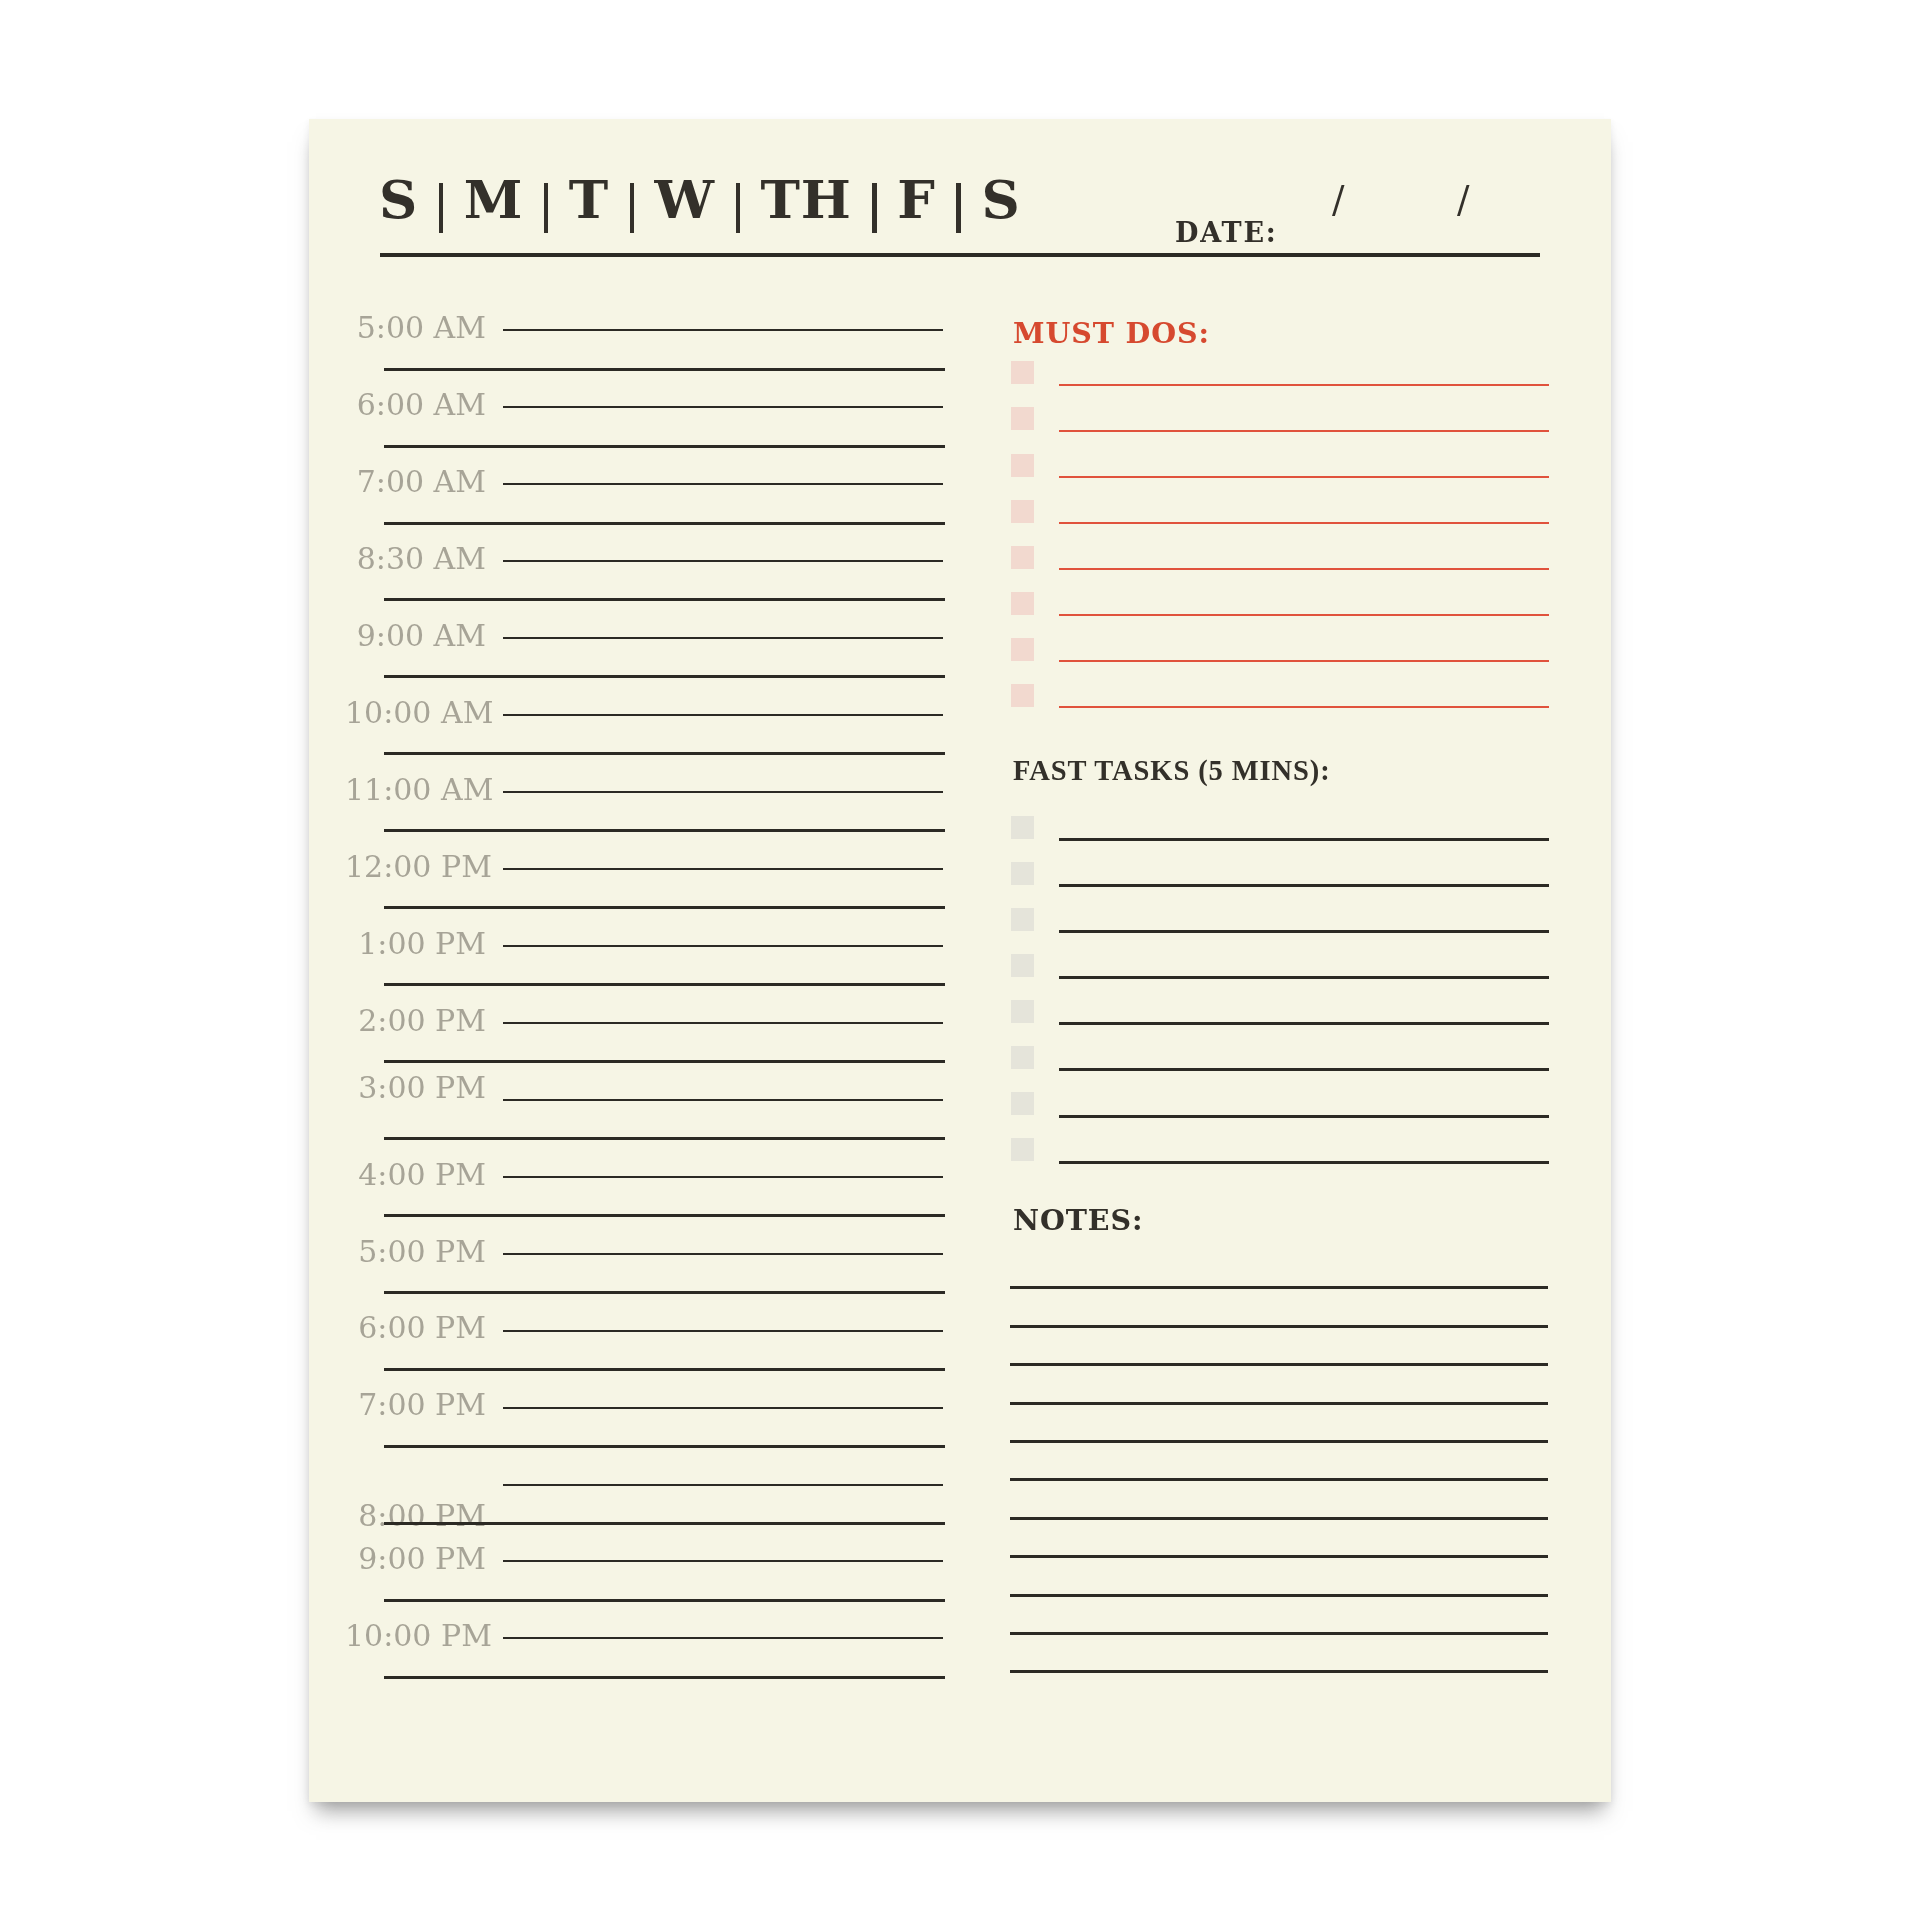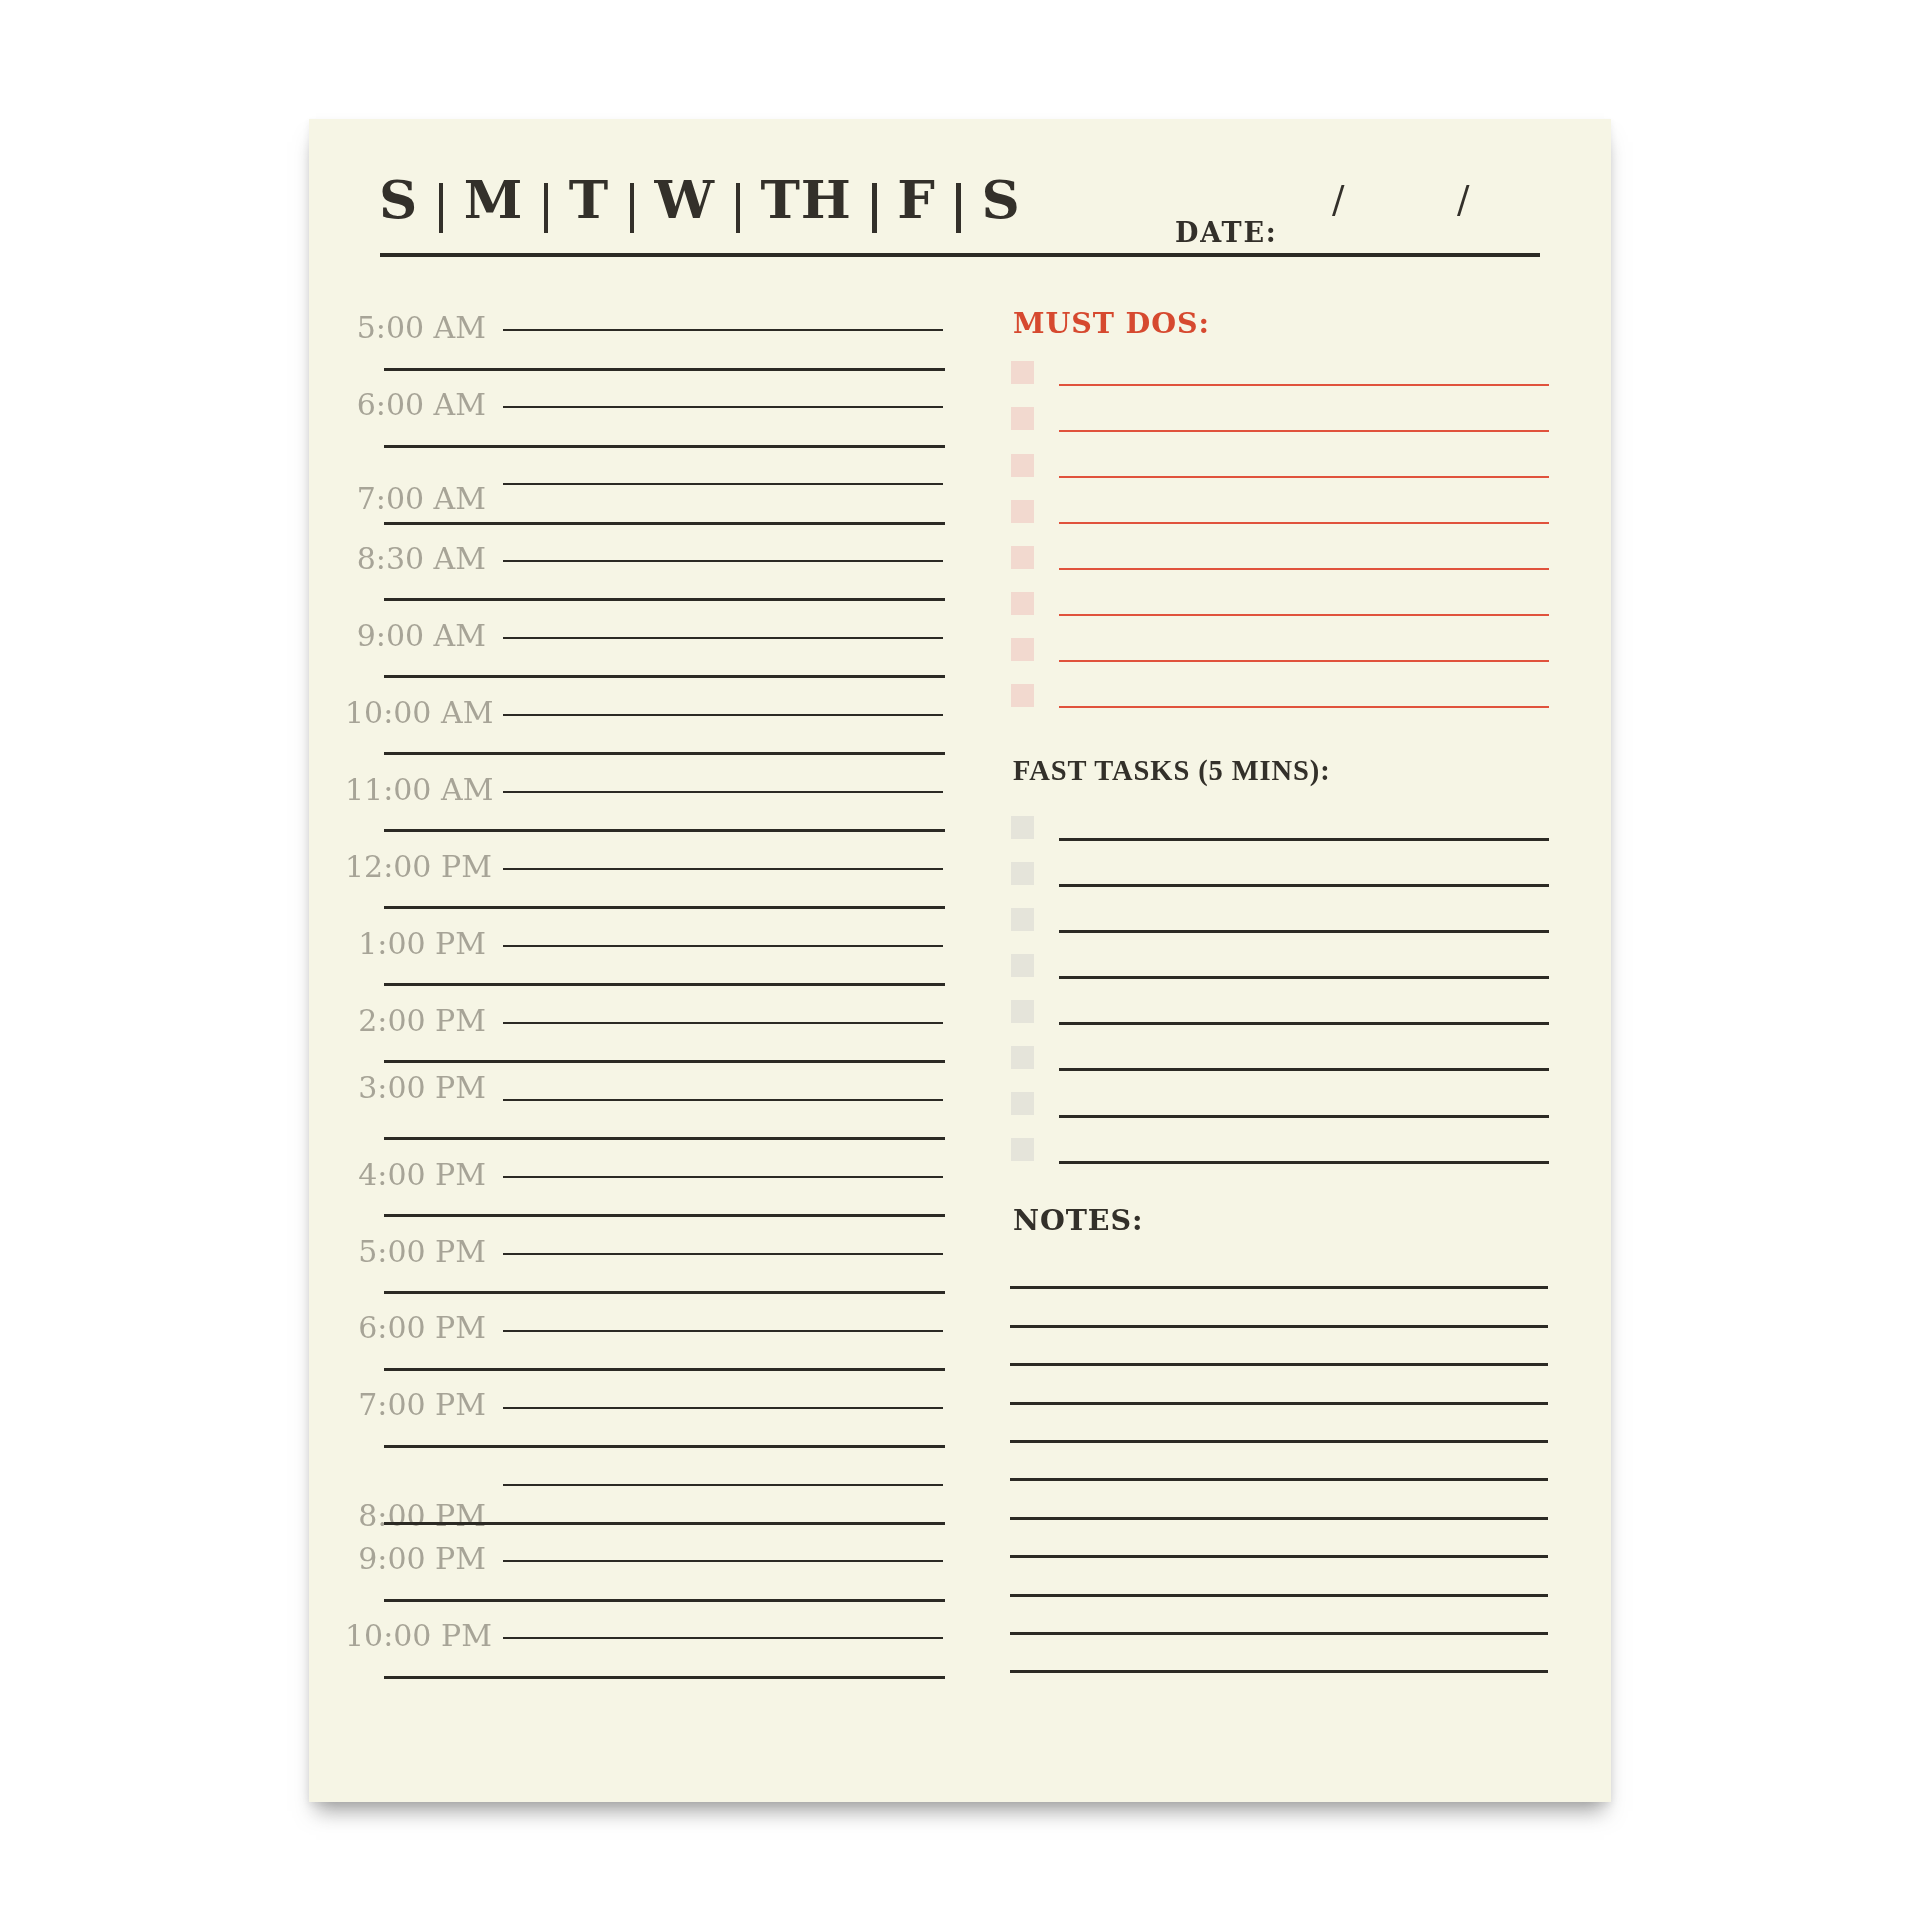--- a/index.html
+++ b/index.html
@@ -46,21 +46,21 @@
   }
   .half-line{
     position:absolute;left:75px;width:561px;height:2.7px;
     background:var(--ink-line,#2c2a24);
   }
   
   .sec-title{
     position:absolute;left:704px;font-size:28.5px;font-weight:bold;
     letter-spacing:0.9px;color:var(--ink,#33302a);white-space:nowrap;
   }
-  .sec-title.red{color:var(--red,#d6492f);}
+  .sec-title.red{color:var(--red,#d6492f);margin-top:10px;}
   .chk{
     position:absolute;left:702px;width:23px;height:23px;
   }
   .chk.pink{background:var(--pink,#f2d9cf);}
   .chk.gray{background:var(--graysq,#e5e4da);}
   .task-line{
     position:absolute;left:750px;width:490px;height:2.7px;
   }
   .task-line.red{background:var(--redline,#e0523c);height:1.8px;}
   .task-line.dark{background:var(--ink-line,#2c2a24);}
@@ -99,21 +99,21 @@
 
     <div class="header-rule"></div>
 
     <div id="timegrid">
         <div class="time-label" style="top: 187px;">5:00 AM</div>
         <div class="time-line" style="top: 210px;"></div>
         <div class="half-line" style="top: 249px;"></div>
         <div class="time-label" style="top: 264px;">6:00 AM</div>
         <div class="time-line" style="top: 287px;"></div>
         <div class="half-line" style="top: 326px;"></div>
-        <div class="time-label" style="top: 358px;">7:00 AM</div>
+        <div class="time-label" style="top: 341px;">7:00 AM</div>
         <div class="time-line" style="top: 364px;"></div>
         <div class="half-line" style="top: 403px;"></div>
         <div class="time-label" style="top: 418px;">8:30 AM</div>
         <div class="time-line" style="top: 441px;"></div>
         <div class="half-line" style="top: 479px;"></div>
         <div class="time-label" style="top: 495px;">9:00 AM</div>
         <div class="time-line" style="top: 518px;"></div>
         <div class="half-line" style="top: 556px;"></div>
         <div class="time-label" style="top: 572px;">10:00 AM</div>
         <div class="time-line" style="top: 595px;"></div>

